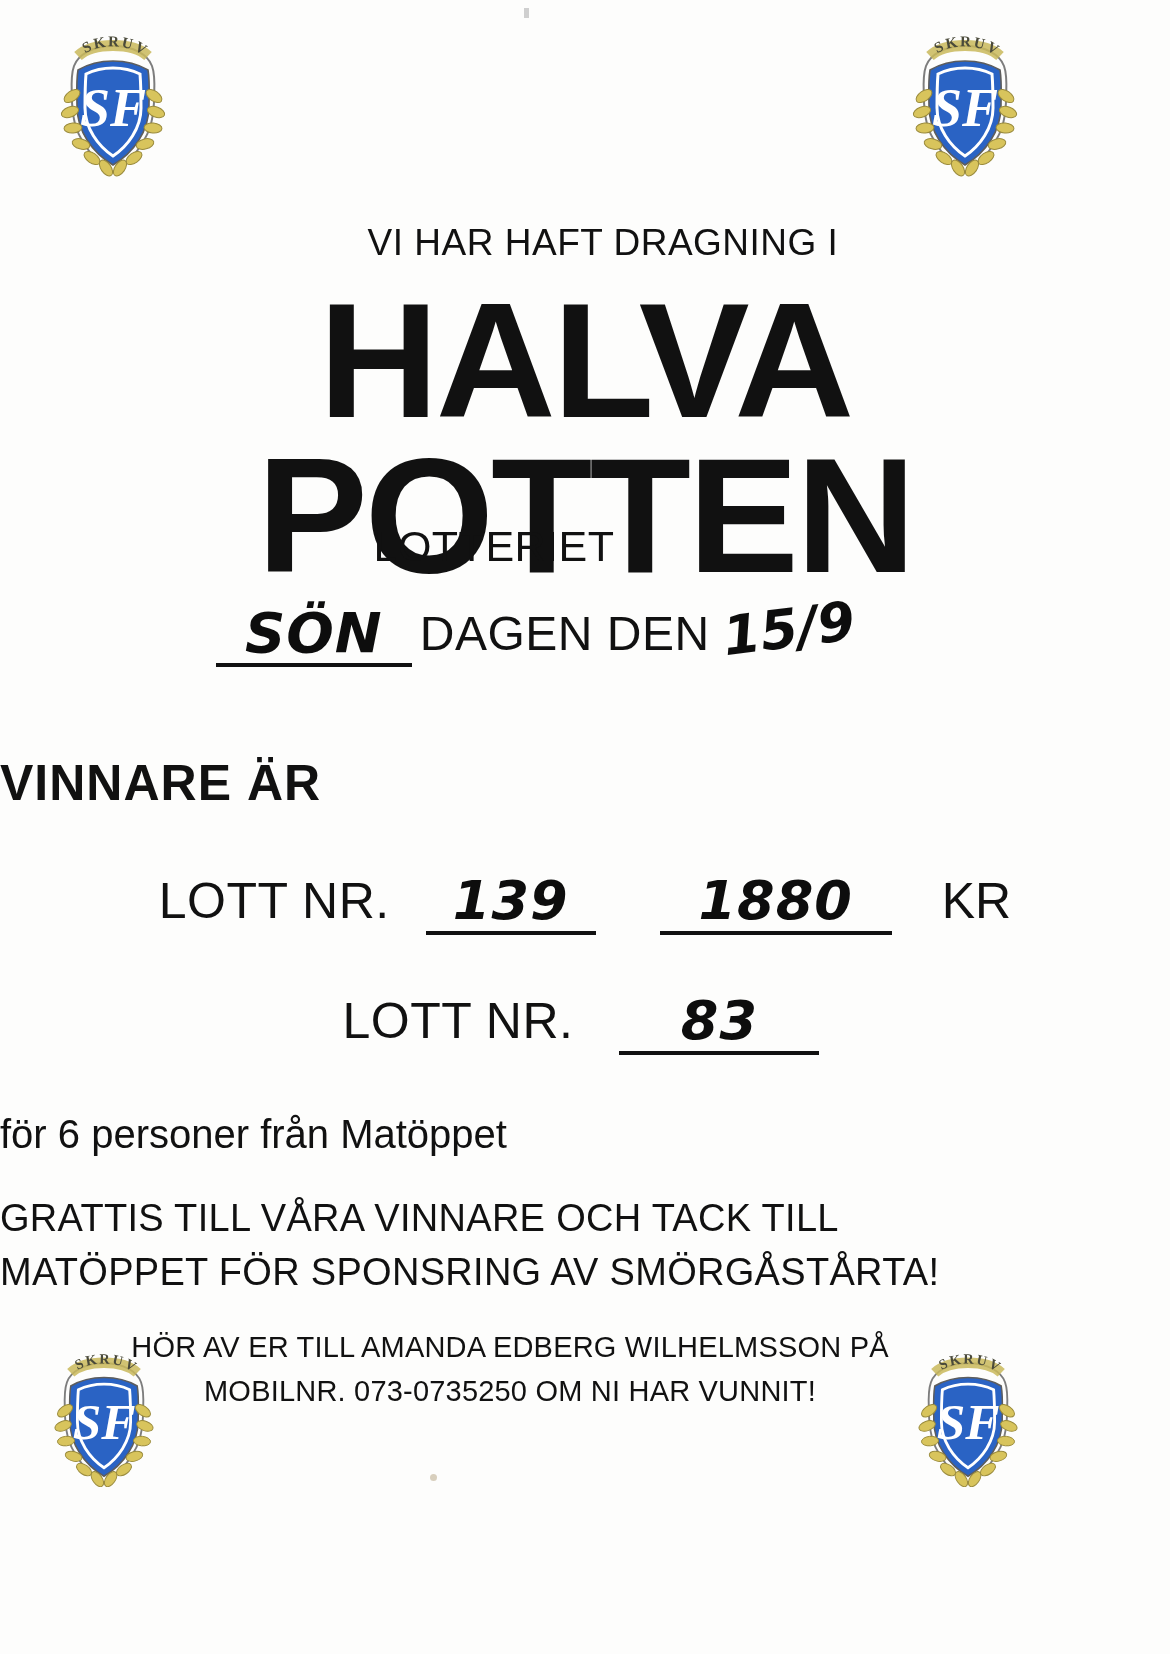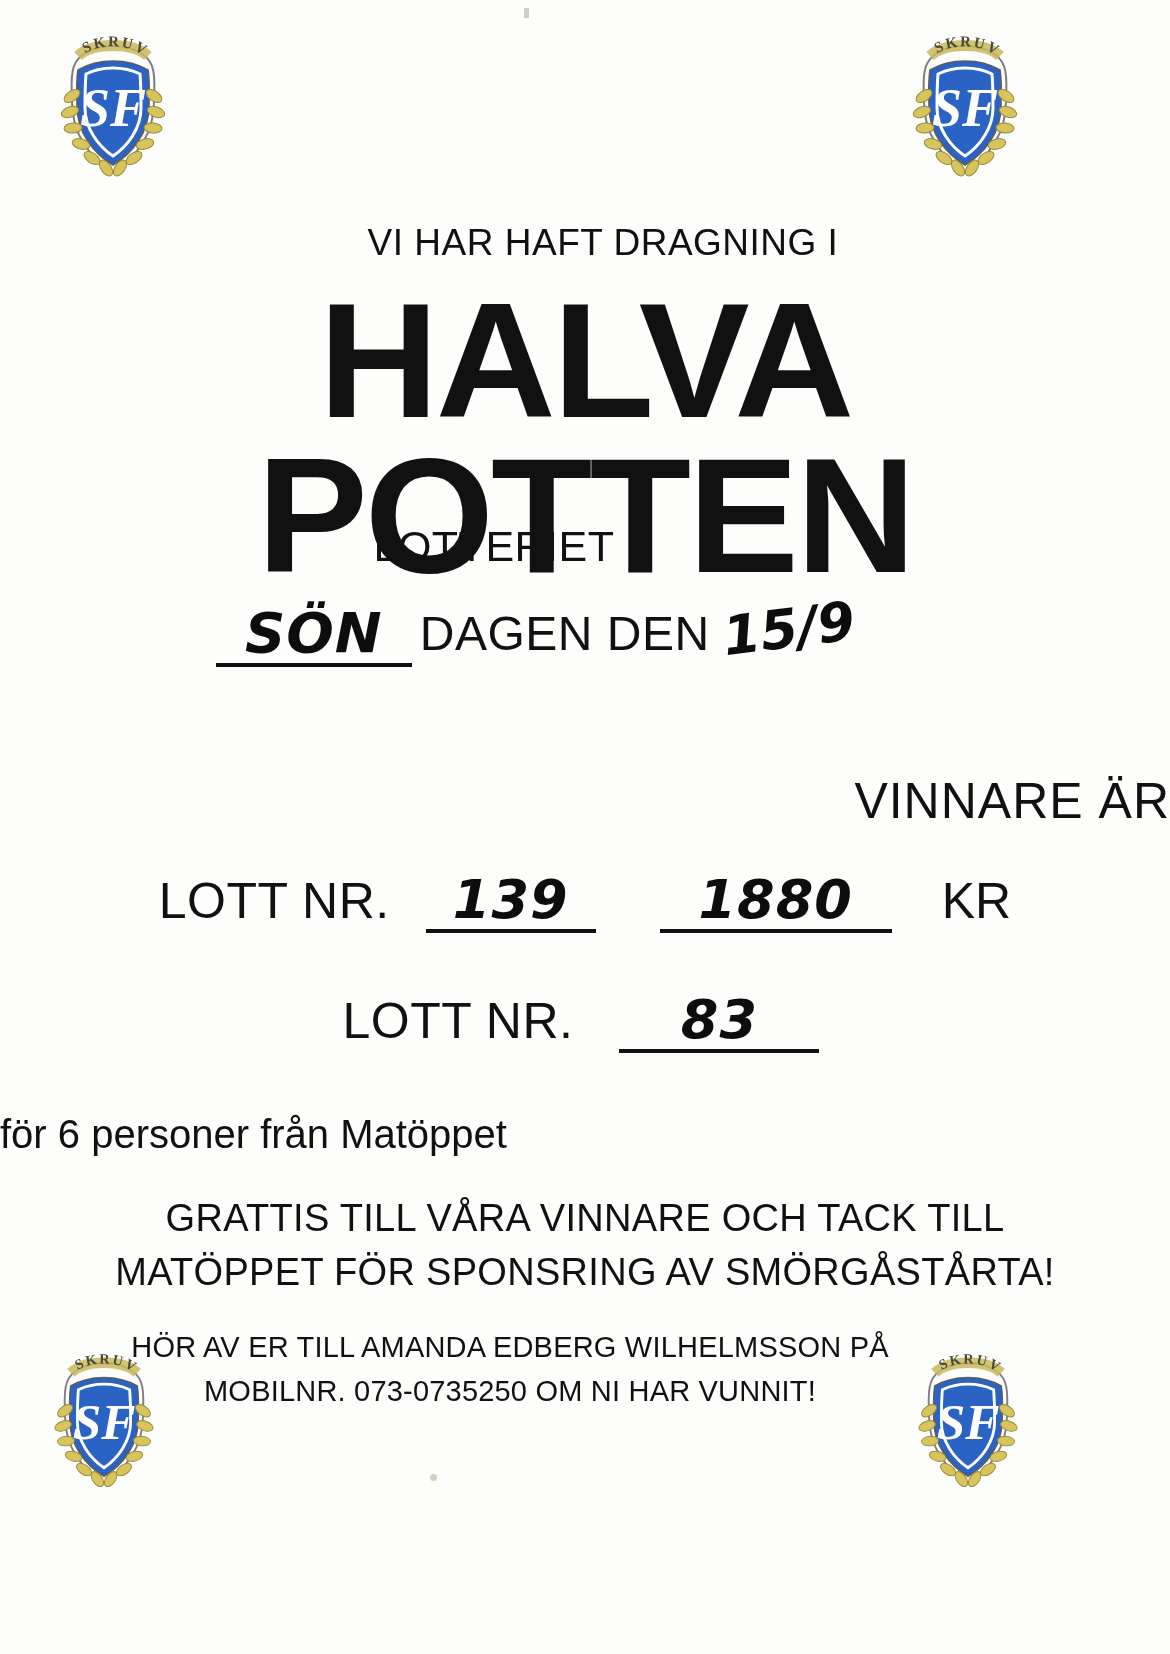--- a/index.html
+++ b/index.html
@@ -102,35 +102,36 @@
   .hand-date {
     font-size: 54px;
     line-height: 1;
     padding-left: 14px;
     transform: rotate(-7deg) translateY(-10px);
     display: inline-block;
   }
 
   .line-vinnare {
     position: absolute;
-    top: 772px;
-    left: 0;
-    width: 1170px;
-    text-align: right;
+    top: 754px;
+    left: 0;
+    width: 1170px;
+    text-align: left;
     font-size: 50px;
     letter-spacing: 1px;
+    font-weight: bold;
   }
 
   
   .row-lott {
     position: absolute;
     width: 1170px;
     left: 0;
     display: flex;
-    align-items: flex-start;
+    align-items: center;
     justify-content: center;
     gap: 28px;
   }
   .row-lott.first { top: 872px; }
   .row-lott.second { top: 992px; }
 
   .lott-label {
     font-size: 50px;
     letter-spacing: 0.5px;
     padding-bottom: 6px;
@@ -168,21 +169,20 @@
     width: 1148px;
     text-align: left;
     font-size: 40px;
   }
 
   .block-grattis {
     position: absolute;
     top: 1192px;
     left: 0;
     width: 1170px;
-    text-align: center;
     font-size: 38px;
     line-height: 1.42;
     letter-spacing: 0.3px;
   }
 
   .block-contact {
     position: absolute;
     top: 1326px;
     left: 0;
     width: 1020px;

